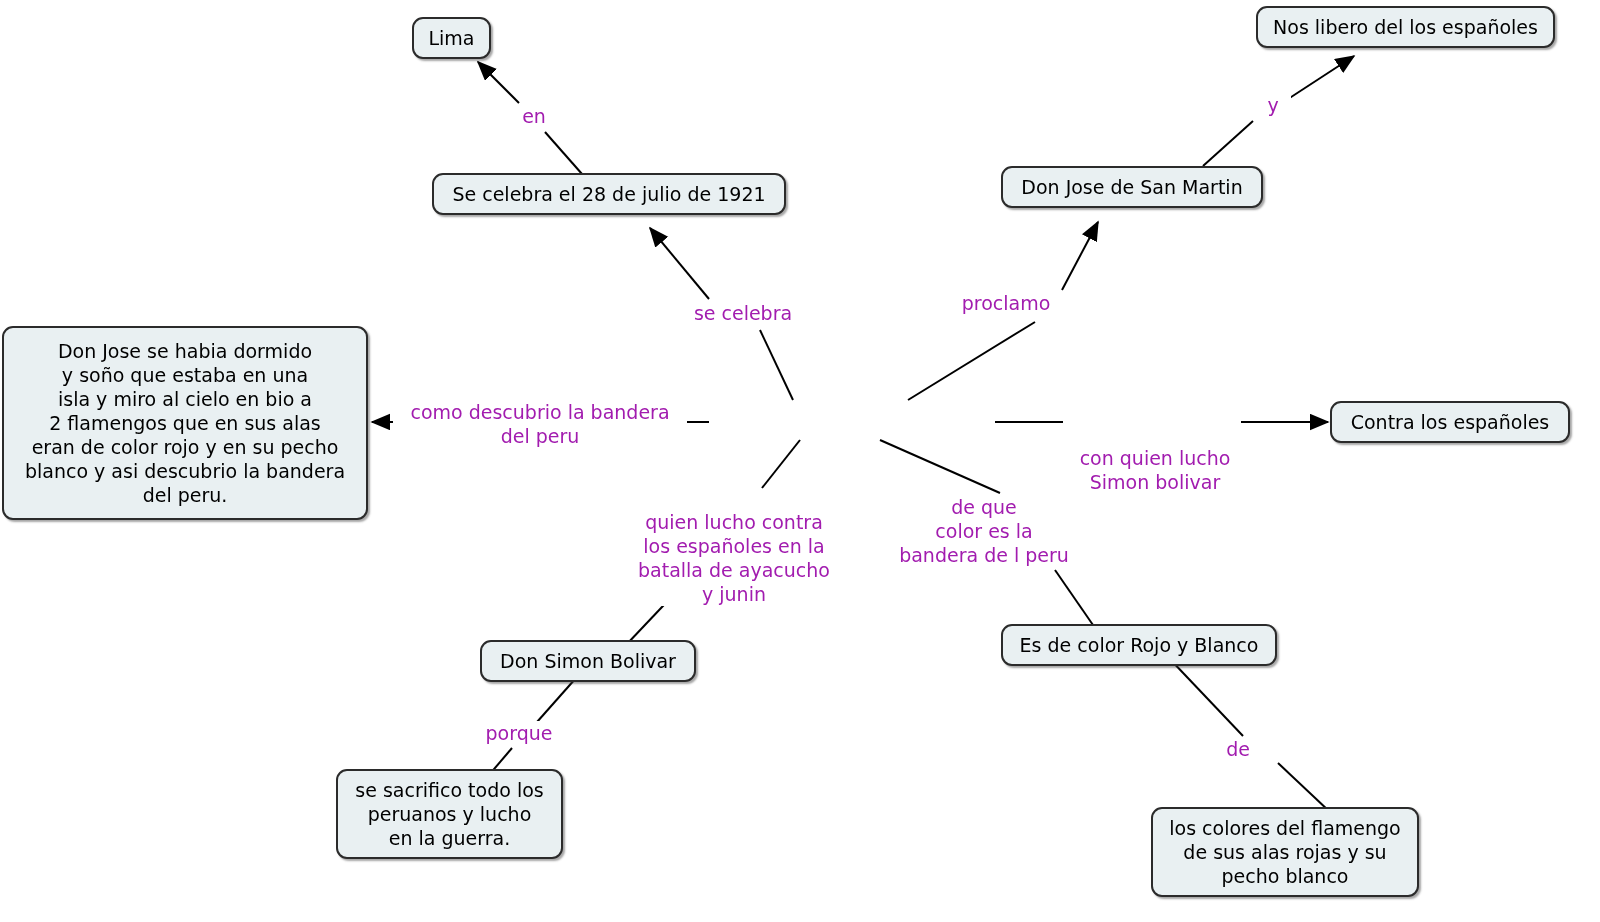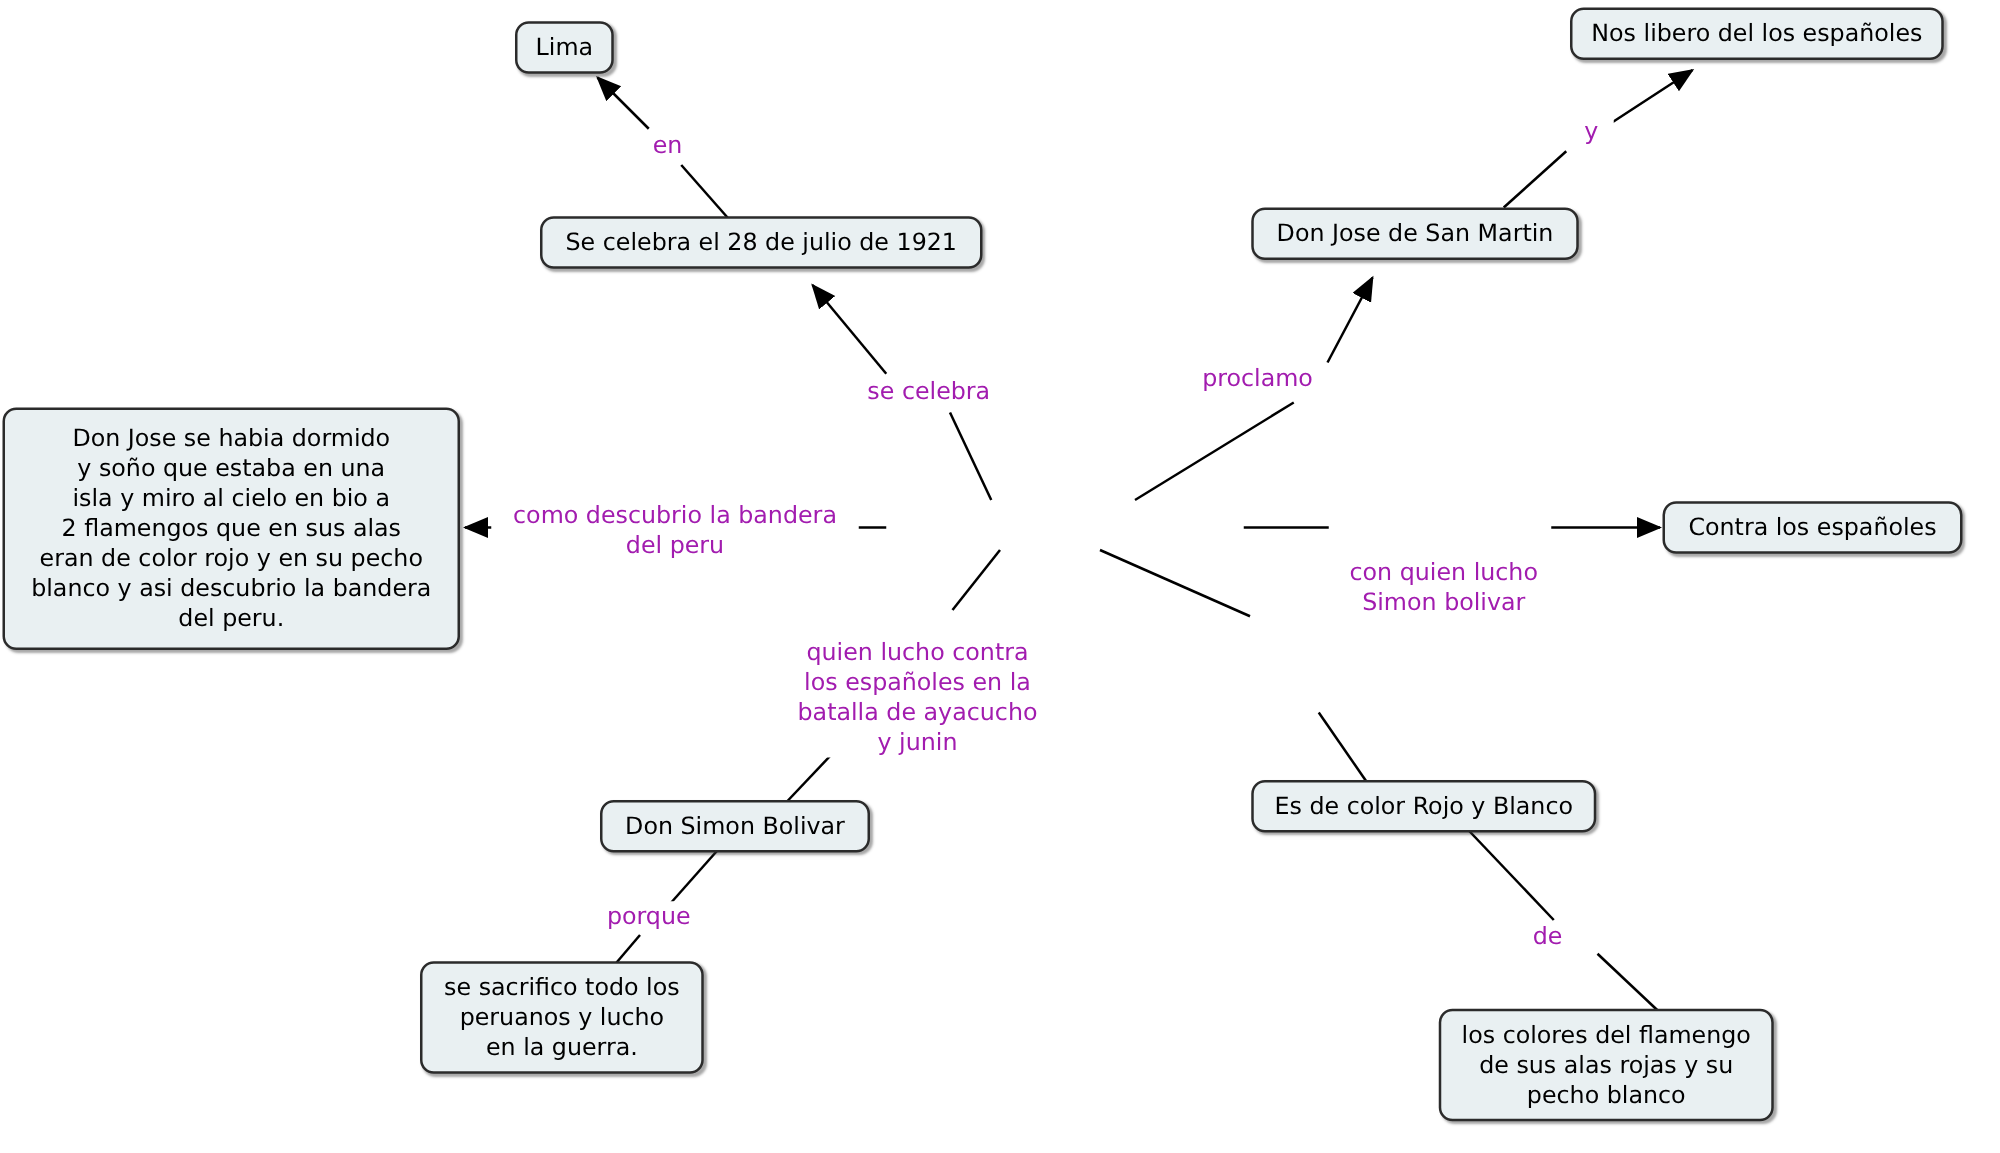--- a/index.html
+++ b/index.html
@@ -141,18 +141,21 @@
 del peru</div>
 
   <div class="edge-label" style="left:1062px; top:400px; width:180px;margin-top:46px;">con quien lucho
 Simon bolivar</div>
 
   <div class="edge-label" style="left:626px; top:490px; width:210px;margin-top:20px;">quien lucho contra
 los españoles en la
 batalla de ayacucho
 y junin</div>
 
+  <div class="edge-label" style="left:884px; top:495px; width:194px;">de que
+color es la
+bandera de l peru</div>
 
   <div class="edge-label" style="left:475px; top:721px; width:82px;">porque</div>
 
   <div class="edge-label" style="left:1219px; top:737px; width:32px;">de</div>
 
 </div>
 
 </body></html>

